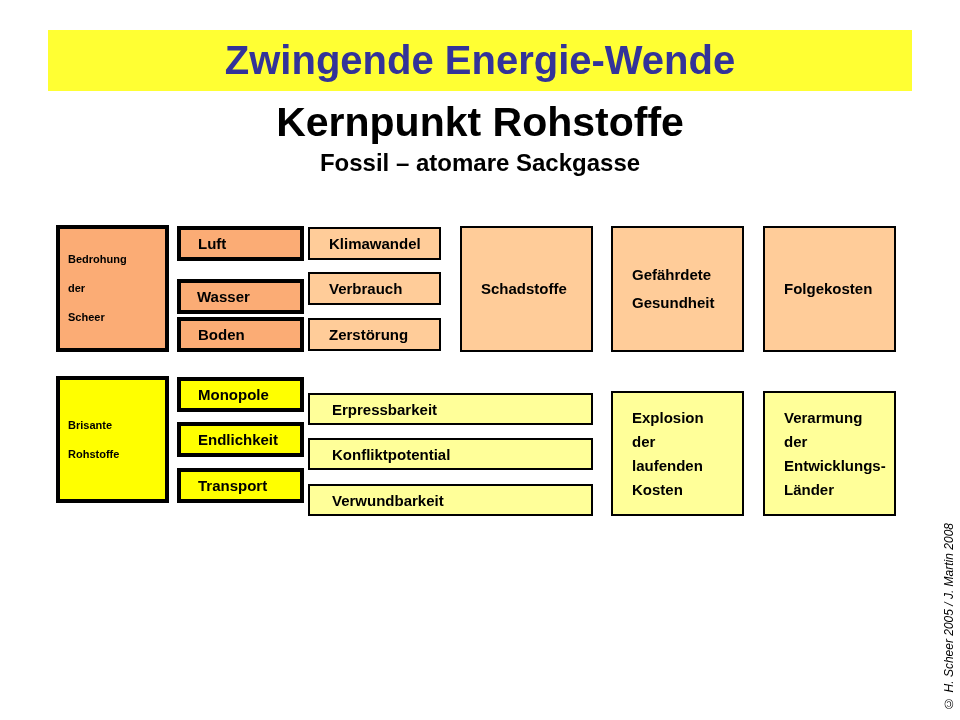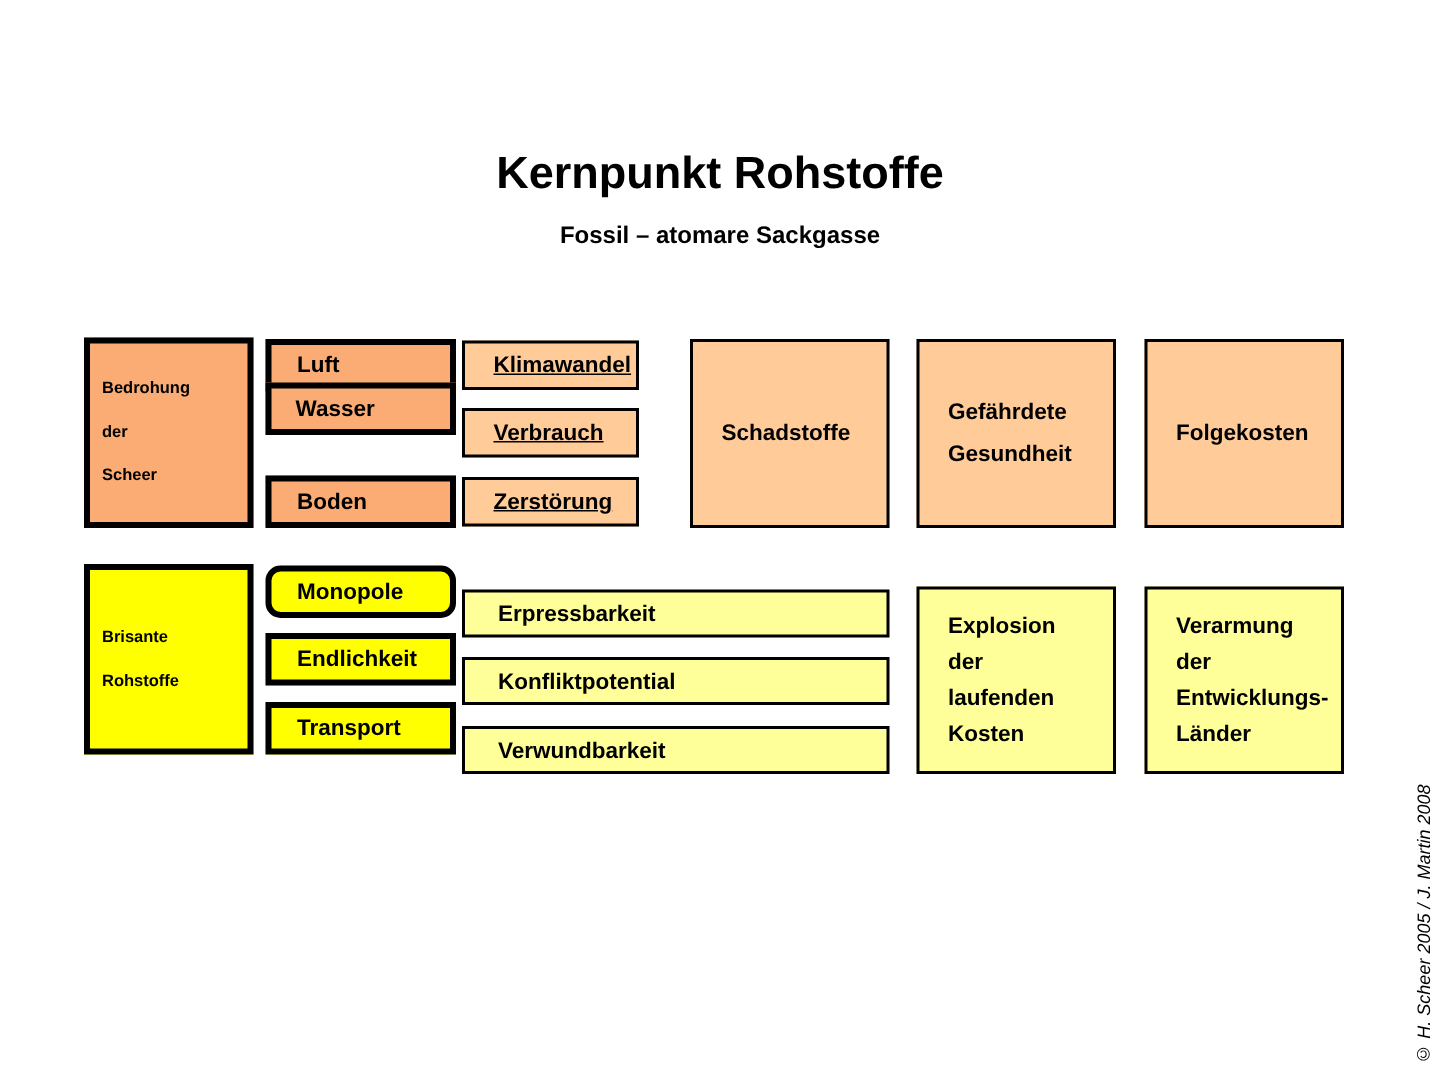--- a/index.html
+++ b/index.html
@@ -11,71 +11,74 @@
     position:absolute;left:48px;top:30px;width:864px;height:61px;
     background:var(--banner-yellow,#FFFF33);
     display:flex;align-items:center;justify-content:center;
   }
   .main-title{
     font-size:40px;font-weight:bold;color:var(--title-blue,#333399);
     letter-spacing:0px;white-space:nowrap;
   }
   .subtitle{
     position:absolute;left:0;top:99px;width:100%;text-align:center;
-    font-size:30px;font-weight:bold;color:#000;
+    font-size:41px;font-weight:bold;color:#000;
   }
   .tagline{
     position:absolute;left:0;top:149px;width:100%;text-align:center;
-    font-size:16px;font-weight:bold;color:#000;
+    font-size:24px;font-weight:bold;color:#000;
   }
   .box{
     position:absolute;box-sizing:border-box;border:2px solid #000;
     display:flex;flex-direction:column;justify-content:center;
     font-size:15px;font-weight:bold;color:#000;
   }
   .thick{border-width:4px;}
   .lead{
     left:56px;width:113px;height:127px;padding-left:8px;
     font-size:11px;line-height:29px;
   }
   .small{left:177px;width:127px;height:35px;padding-left:17px;}
-  .mid1{left:308px;width:118px;height:33px;padding-left:19px;text-decoration:underline;}
+  .mid1{left:308px;width:133px;height:33px;padding-left:19px;}
   .wide{left:308px;width:285px;height:32px;padding-left:22px;}
   .bigbox{width:133px;height:126px;padding-left:19px;line-height:28px;}
   .bigbox2{width:133px;height:125px;padding-left:19px;line-height:24px;}
   .orange-dark{background:var(--orange-dark,#FBAC75);}
   .orange-light{background:var(--orange-light,#FFCC99);}
   .yellow-bright{background:var(--yellow-bright,#FFFF00);}
   .yellow-light{background:var(--yellow-light,#FFFF99);margin-top:14px;}
   .copyright{
     position:absolute;right:4px;bottom:10px;
     writing-mode:vertical-rl;transform:rotate(180deg);
     font-size:12px;font-style:italic;color:#000;white-space:nowrap;
   }
   .line{display:block;}
 </style>
 </head>
 <body>
 
 <div id="slide">
 
+  <div class="banner">
+    <div class="main-title">Zwingende Energie-Wende</div>
+  </div>
 
   <div class="subtitle">Kernpunkt Rohstoffe</div>
   <div class="tagline">Fossil – atomare Sackgasse</div>
 
   <div class="box thick lead orange-dark" style="top:225px;">
     <span class="line">Bedrohung</span>
     <span class="line">der</span>
     <span class="line">Scheer</span>
   </div>
 
   <div class="box thick small orange-dark" style="top:226px;">
     <span class="line">Luft</span>
   </div>
-  <div class="box thick small orange-dark" style="top:255px;padding-left:16px;">
+  <div class="box thick small orange-dark" style="top:279px;padding-left:16px;">
     <span class="line">Wasser</span>
   </div>
   <div class="box thick small orange-dark" style="top:317px;">
     <span class="line">Boden</span>
   </div>
 
   <div class="box mid1 orange-light" style="top:227px;">
     <span class="line">Klimawandel</span>
   </div>
   <div class="box mid1 orange-light" style="top:272px;">
@@ -94,21 +97,21 @@
   </div>
   <div class="box bigbox orange-light" style="left:763px;top:226px;">
     <span class="line">Folgekosten</span>
   </div>
 
   <div class="box thick lead yellow-bright" style="top:376px;">
     <span class="line">Brisante</span>
     <span class="line">Rohstoffe</span>
   </div>
 
-  <div class="box thick small yellow-bright" style="top:377px;border-radius:10px;">
+  <div class="box thick small yellow-bright" style="top:377px;">
     <span class="line">Monopole</span>
   </div>
   <div class="box thick small yellow-bright" style="top:422px;">
     <span class="line">Endlichkeit</span>
   </div>
   <div class="box thick small yellow-bright" style="top:468px;">
     <span class="line">Transport</span>
   </div>
 
   <div class="box wide yellow-light" style="top:379px;">

